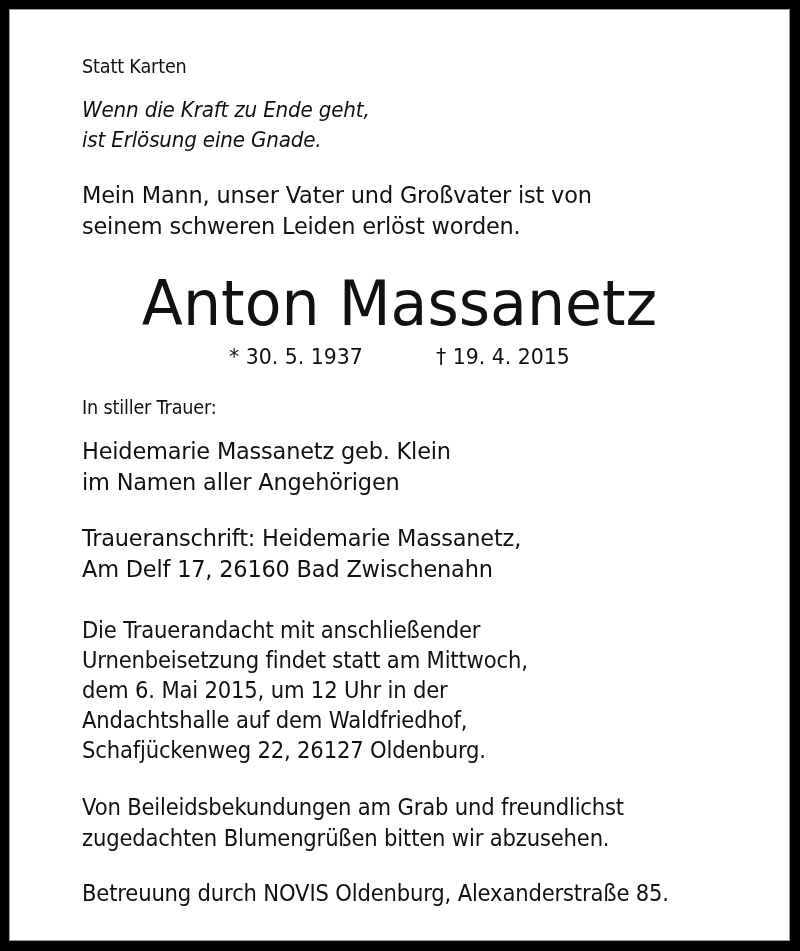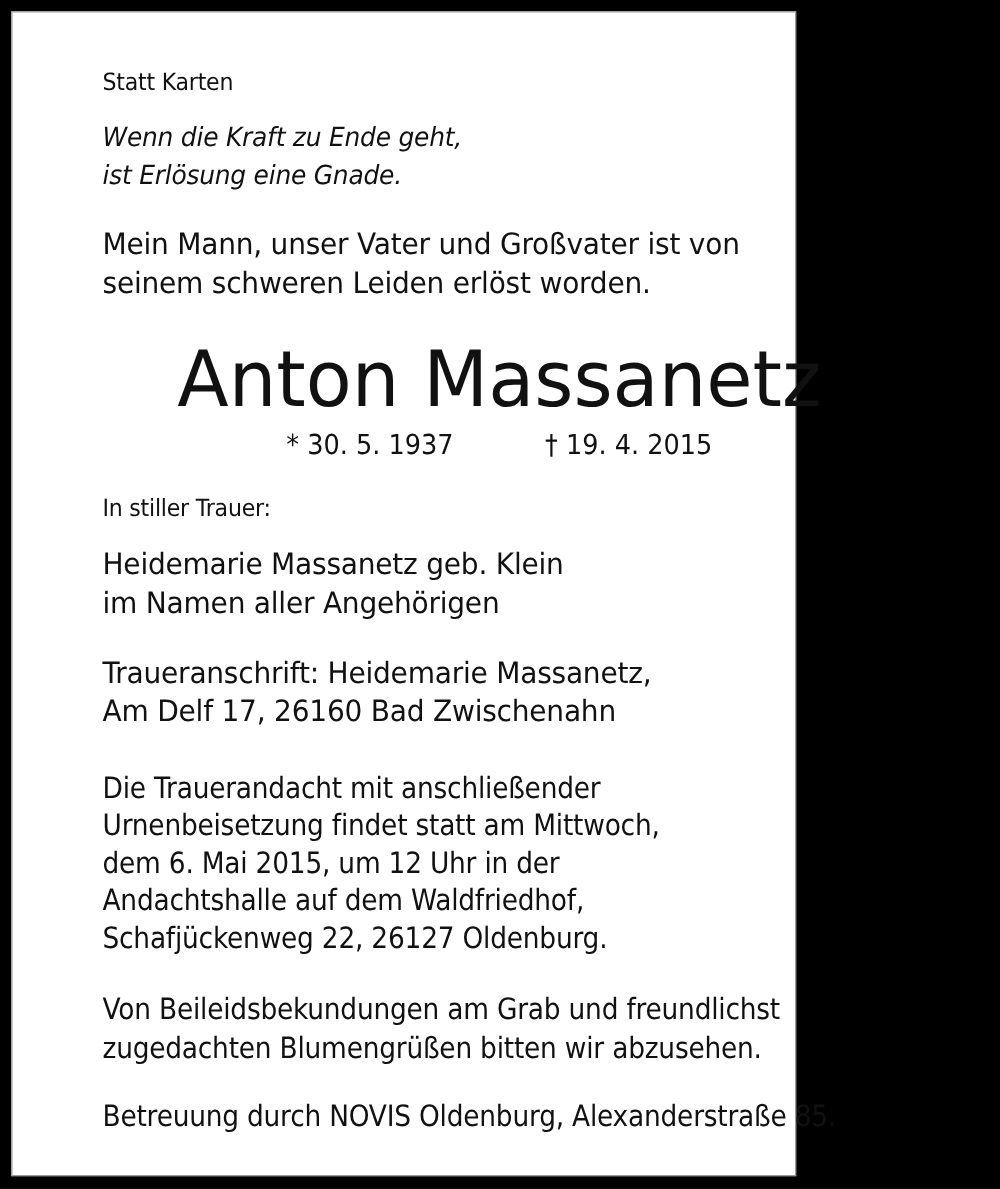--- a/index.html
+++ b/index.html
@@ -12,21 +12,21 @@
       height: 951px;
       position: relative;
       overflow: hidden;
       font-family: "DejaVu Sans", sans-serif;
       color: #111;
     }
     .card {
       position: absolute;
       left: 9px;
       top: 9px;
-      width: 628px;
+      width: 781px;
       height: 932px;
       background: #fff;
       box-shadow: inset 0 0 0 1px #9a9a9a;
     }
     .line {
       position: absolute;
       left: 73px;
       white-space: nowrap;
       letter-spacing: -0.2px;
     }

